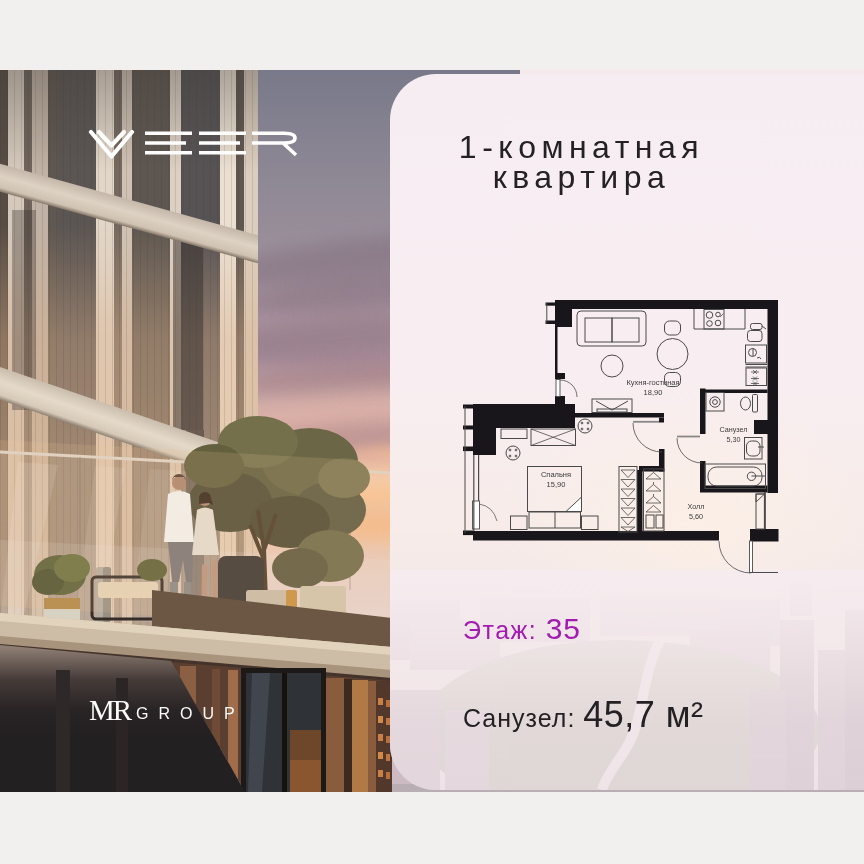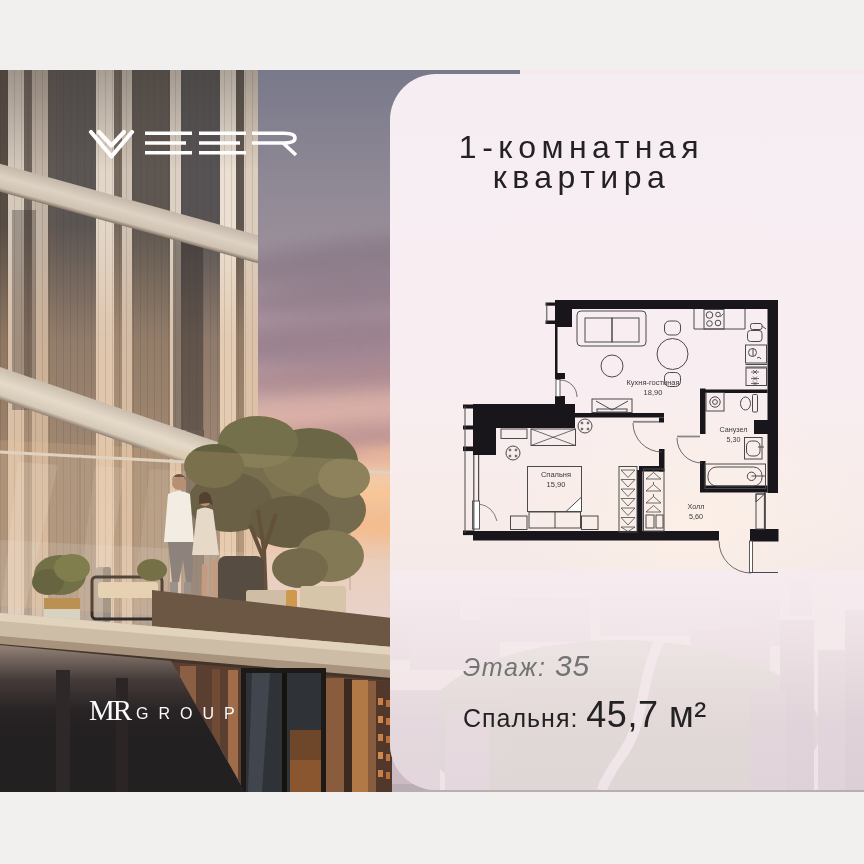--- a/index.html
+++ b/index.html
@@ -447,18 +447,18 @@
 <text x="556" y="487" font-size="7.5">15,90</text>
 
 <text x="733.5" y="431.5" font-size="7.2">Санузел</text>
 <text x="733.5" y="441.5" font-size="7.2">5,30</text>
 
 <text x="696" y="508.5" font-size="7.2">Холл</text>
 <text x="696" y="519" font-size="7.2">5,60</text>
 </g>
 </svg>
 
-<div class="abs" id="floorline" style="left:463px;top:649px;color:#737373;font-size:25px;font-style:italic;">
+<div class="abs" id="floorline" style="left:463px;top:612px;color:#a21caf;font-size:25px;">
   <span style="letter-spacing:1.5px;">Этаж: </span><span style="font-size:30px;letter-spacing:1px;">35</span></div>
 
 <div class="abs" id="arealine" style="left:463px;top:694px;color:#232124;font-size:25px;">
-  <span style="letter-spacing:1px;">Спальня: </span><span style="font-size:36px;letter-spacing:0.5px;">45,7 м²</span></div>
+  <span style="letter-spacing:1px;">Санузел: </span><span style="font-size:36px;letter-spacing:0.5px;">45,7 м²</span></div>
 </div>
 
 </body></html>

